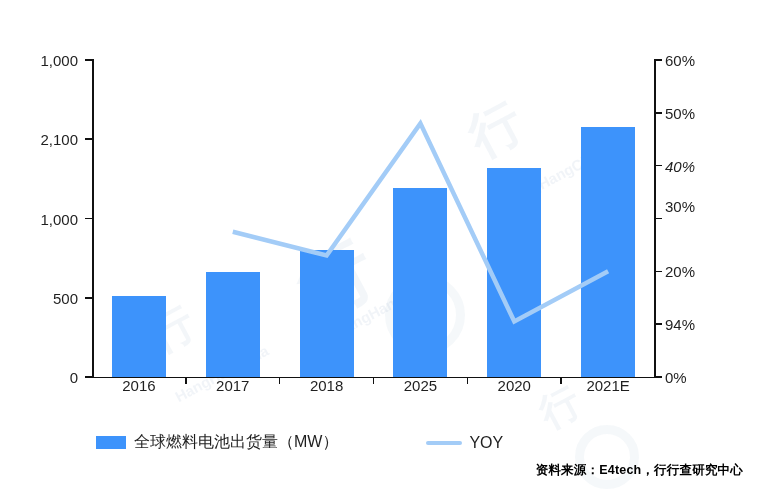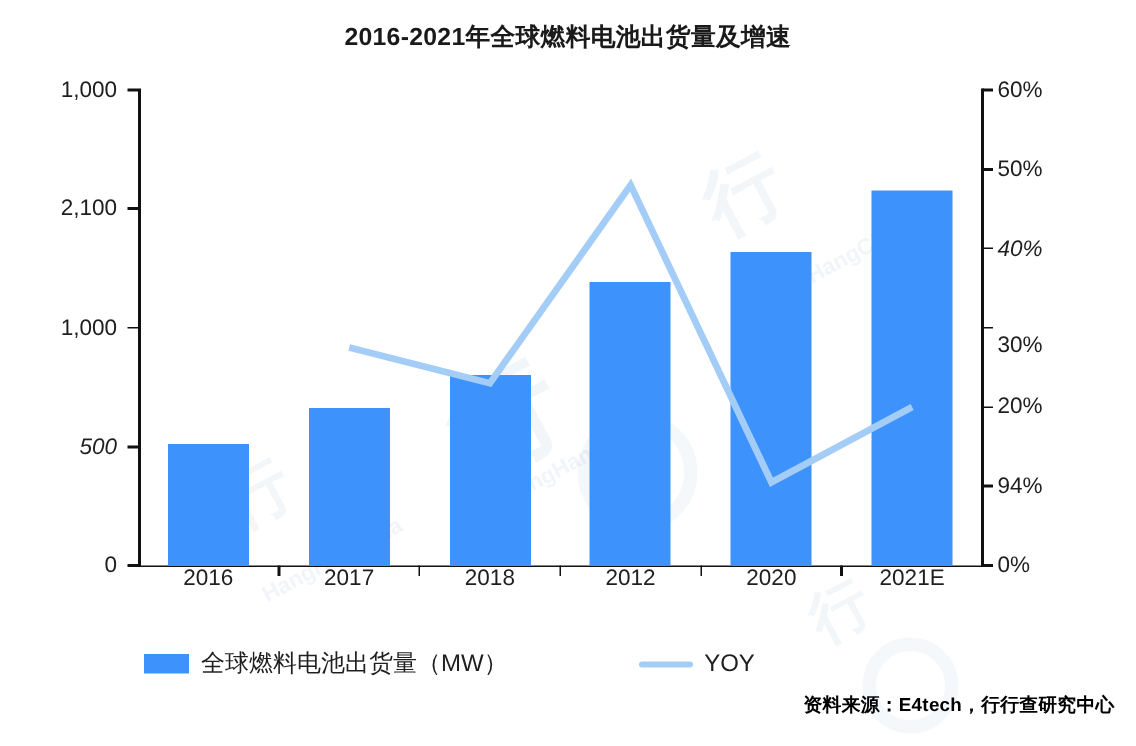--- a/index.html
+++ b/index.html
@@ -82,64 +82,63 @@
   <div class="wm wm1">行</div>
   <div class="wm wm2">行</div>
   <div class="wm wm3">行</div>
   <div class="wm wm4">行</div>
   <div class="wm-t wmt1">HangHangCha</div>
   <div class="wm-t wmt2">HangHangCha</div>
   <div class="wm-t wmt3">HangHangCha</div>
   <div class="ring ring1"></div>
   <div class="ring ring2"></div>
 
-  <div class="title">2016-2021年全球燃料电池出货量及增速</div>
 
   <div class="axis-line axis-left"></div>
   <div class="axis-line axis-right"></div>
   <div class="axis-line axis-bottom"></div>
 
   <div id="left-ticks">
       <div class="tick tick-l" style="top: 376.2px;"></div>
       <div class="ylabel-left" style="top: 377px;">0</div>
       <div class="tick tick-l" style="top: 296.95px;"></div>
-      <div class="ylabel-left" style="top: 297.75px; font-style: italic;">500</div>
+      <div class="ylabel-left" style="top: 297.75px;">500</div>
       <div class="tick tick-l" style="top: 217.7px;"></div>
       <div class="ylabel-left" style="top: 218.5px;">1,000</div>
       <div class="tick tick-l" style="top: 138.45px;"></div>
       <div class="ylabel-left" style="top: 139.25px;">2,100</div>
       <div class="tick tick-l" style="top: 59.2px;"></div>
       <div class="ylabel-left" style="top: 60px;">1,000</div>
     </div>
   <div id="right-ticks">
       <div class="tick tick-r" style="top: 376.2px;"></div>
       <div class="ylabel-right" style="top: 377px;">0%</div>
       <div class="tick tick-r" style="top: 323.367px;"></div>
       <div class="ylabel-right" style="top: 324.167px;">94%</div>
       <div class="tick tick-r" style="top: 270.533px;"></div>
       <div class="ylabel-right" style="top: 271.333px;">20%</div>
       <div class="tick tick-r" style="top: 217.7px;"></div>
-      <div class="ylabel-right" style="top: 230px;">30%</div>
+      <div class="ylabel-right" style="top: 206px;">30%</div>
       <div class="tick tick-r" style="top: 164.867px;"></div>
       <div class="ylabel-right" style="top: 165.667px; font-style: italic;">40%</div>
       <div class="tick tick-r" style="top: 112.033px;"></div>
       <div class="ylabel-right" style="top: 112.833px;">50%</div>
       <div class="tick tick-r" style="top: 59.2px;"></div>
       <div class="ylabel-right" style="top: 60px;">60%</div>
     </div>
   <div id="x-ticks">
       <div class="tick-x" style="left: 185.033px;"></div>
       <div class="tick-x" style="left: 278.867px;"></div>
       <div class="tick-x" style="left: 372.7px;"></div>
       <div class="tick-x" style="left: 466.533px;"></div>
       <div class="tick-x" style="left: 560.367px;"></div>
       <div class="xlabel" style="left: 138.917px;">2016</div>
       <div class="xlabel" style="left: 232.75px;">2017</div>
       <div class="xlabel" style="left: 326.583px;">2018</div>
-      <div class="xlabel" style="left: 420.417px;">2012</div>
+      <div class="xlabel" style="left: 420.417px;">2025</div>
       <div class="xlabel" style="left: 514.25px;">2020</div>
       <div class="xlabel" style="left: 608.083px;">2021E</div>
     </div>
   <div class="plot" id="bars">
       <div class="bar" style="left: 19.9167px; width: 54px; height: 80.835px; background: rgb(61, 147, 251);"></div>
       <div class="bar" style="left: 113.75px; width: 54px; height: 104.61px; background: rgb(61, 147, 251);"></div>
       <div class="bar" style="left: 207.583px; width: 54px; height: 126.8px; background: rgb(61, 147, 251);"></div>
       <div class="bar" style="left: 301.417px; width: 54px; height: 188.615px; background: rgb(61, 147, 251);"></div>
       <div class="bar" style="left: 395.25px; width: 54px; height: 209.22px; background: rgb(61, 147, 251);"></div>
       <div class="bar" style="left: 489.083px; width: 54px; height: 250.43px; background: rgb(61, 147, 251);"></div>

